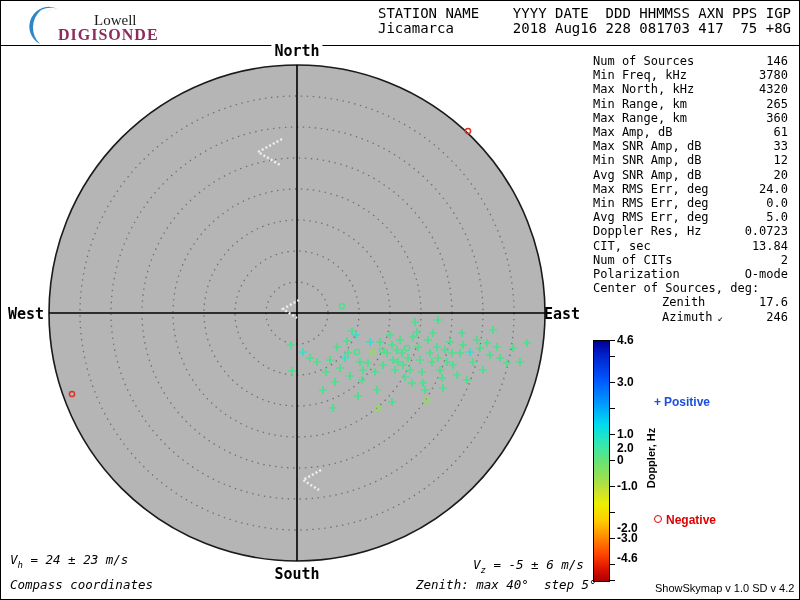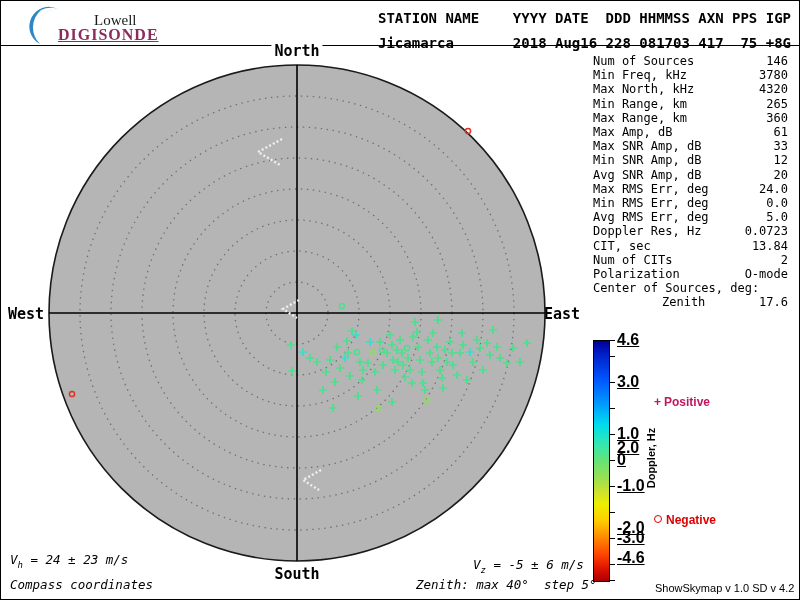--- a/index.html
+++ b/index.html
@@ -7,22 +7,22 @@
        font-family:"DejaVu Sans Mono","Liberation Mono",monospace;color:#000;}
   .frame{position:absolute;left:0;top:0;width:798px;height:598px;border:1px solid #000;z-index:9;pointer-events:none;}
   .hdr-sep{position:absolute;left:0;top:45px;width:800px;height:0;border-top:1px solid #000;z-index:1;}
 
   
   .logo{position:absolute;left:28px;top:4px;width:150px;height:40px;z-index:3;}
   .logo svg{position:absolute;left:0;top:2px;}
   .logo .lowell{position:absolute;left:66px;top:8px;font-family:"Liberation Serif","DejaVu Serif",serif;
        font-size:15px;color:#1a1a1a;}
   .logo .digi{position:absolute;left:30px;top:22px;font-family:"Liberation Serif","DejaVu Serif",serif;
-       font-weight:bold;font-size:16px;letter-spacing:1px;color:#8d2b5d;text-decoration:underline;}
-  .hdr-text{position:absolute;right:9px;top:6px;font-weight:bold;font-size:14px;line-height:25px;
+       font-weight:bold;font-size:16px;letter-spacing:1px;color:#8d2b5d;}
+  .hdr-text{position:absolute;right:9px;top:6px;font-weight:normal;font-size:14px;line-height:15px;
        white-space:pre;margin:0;z-index:3;}
 
   
   #plot{position:absolute;left:0;top:0;z-index:1;}
 
   
   .compass{position:absolute;font-weight:bold;font-size:15px;z-index:4;}
   .compass.n{left:297px;top:42px;transform:translateX(-50%);background:#fff;padding:0 3px;}
   .compass.s{left:297px;top:565px;transform:translateX(-50%);}
   .compass.w{left:6px;top:305px;width:38px;text-align:right;}
@@ -37,27 +37,27 @@
   .az-arrow{font-size:9px;padding-left:5px;}
 
   
   .cbar{position:absolute;left:593px;top:340px;width:15px;height:240px;border:1px solid #000;z-index:3;
         background:linear-gradient(to bottom,
         #000099 0%, #0022cc 6%, #0055ff 16%, #0099ff 26%, #00ddee 35%, #33e8b0 43%,
         #66e377 50%, #99e050 57%, #cce22e 63%, #eeee00 68%, #ffcc00 75%, #ff8800 82%,
         #ff4400 89%, #dd1100 95%, #aa0000 100%);}
   .cb-tick{position:absolute;width:6px;height:0;border-top:1px solid #000;z-index:3;}
   .cb-lab{position:absolute;font-family:"Liberation Sans","DejaVu Sans",sans-serif;font-weight:bold;
-        font-size:16px;transform:translateY(-50%);z-index:3;text-decoration:underline;}
+        font-size:12px;transform:translateY(-50%);z-index:3;}
   .cb-title{position:absolute;left:651px;top:458px;transform:translate(-50%,-50%) rotate(-90deg);
         font-family:"Liberation Sans","DejaVu Sans",sans-serif;font-weight:bold;font-size:11px;
         white-space:nowrap;z-index:3;}
   .legend{position:absolute;font-family:"Liberation Sans","DejaVu Sans",sans-serif;font-weight:bold;
         font-size:12px;z-index:3;}
-  .legend.pos{left:654px;top:395px;color:#be185d;}
+  .legend.pos{left:654px;top:395px;color:#1d4ed8;}
   .legend.neg{left:654px;top:513px;color:#dd0000;}
   .legend .ring{display:inline-block;width:6px;height:6px;border:1.5px solid #dd0000;border-radius:50%;
         margin-right:4px;vertical-align:1px;}
   .legend .plus{margin-right:3px;}
 
   
   .foot{position:absolute;font-style:italic;font-size:12.5px;z-index:3;white-space:pre;}
   .foot.vh{left:10px;top:552px;}
   .foot.cc{left:10px;top:577px;}
   .foot.vz{left:473px;top:557px;}
@@ -220,20 +220,21 @@
     <div class="stat-row"><span class="lbl">Avg SNR Amp, dB</span><span class="val">20</span></div>
     <div class="stat-row"><span class="lbl">Max RMS Err, deg</span><span class="val">24.0</span></div>
     <div class="stat-row"><span class="lbl">Min RMS Err, deg</span><span class="val">0.0</span></div>
     <div class="stat-row"><span class="lbl">Avg RMS Err, deg</span><span class="val">5.0</span></div>
     <div class="stat-row"><span class="lbl">Doppler Res, Hz</span><span class="val">0.0723</span></div>
     <div class="stat-row"><span class="lbl">CIT, sec</span><span class="val">13.84</span></div>
     <div class="stat-row"><span class="lbl">Num of CITs</span><span class="val">2</span></div>
     <div class="stat-row"><span class="lbl">Polarization</span><span class="val">O-mode</span></div>
     <div class="stat-row"><span class="lbl">Center of Sources, deg:</span><span class="val"></span></div>
     <div class="stat-row indent"><span class="lbl">Zenith</span><span class="val">17.6</span></div>
+    <div class="stat-row indent"><span class="lbl">Azimuth<span class="az-arrow">↙</span></span><span class="val">246</span></div>
   </div>
 
 <div class="cbar"></div>
 <div id="cb-ticks">
     <div class="cb-tick" style="left: 609px; top: 340px;"></div>
     <div class="cb-lab" style="left: 617px; top: 340px;">4.6</div>
     <div class="cb-tick" style="left: 609px; top: 355.652px;"></div>
     <div class="cb-tick" style="left: 609px; top: 381.739px;"></div>
     <div class="cb-lab" style="left: 617px; top: 381.739px;">3.0</div>
     <div class="cb-tick" style="left: 609px; top: 407.826px;"></div>

